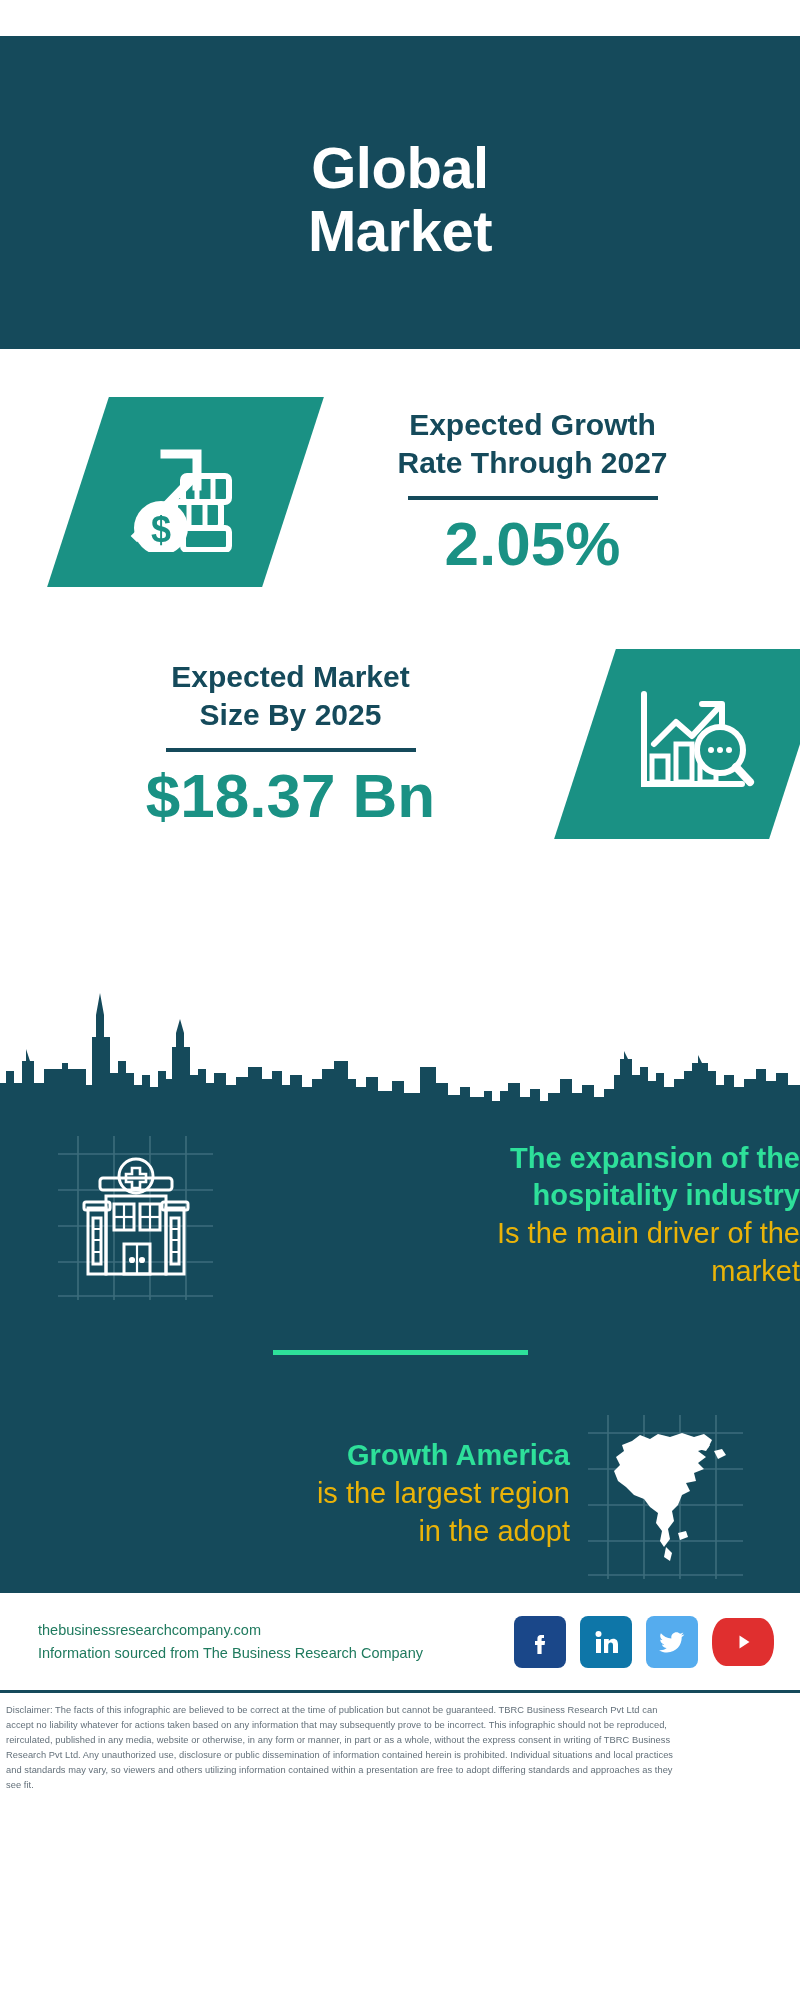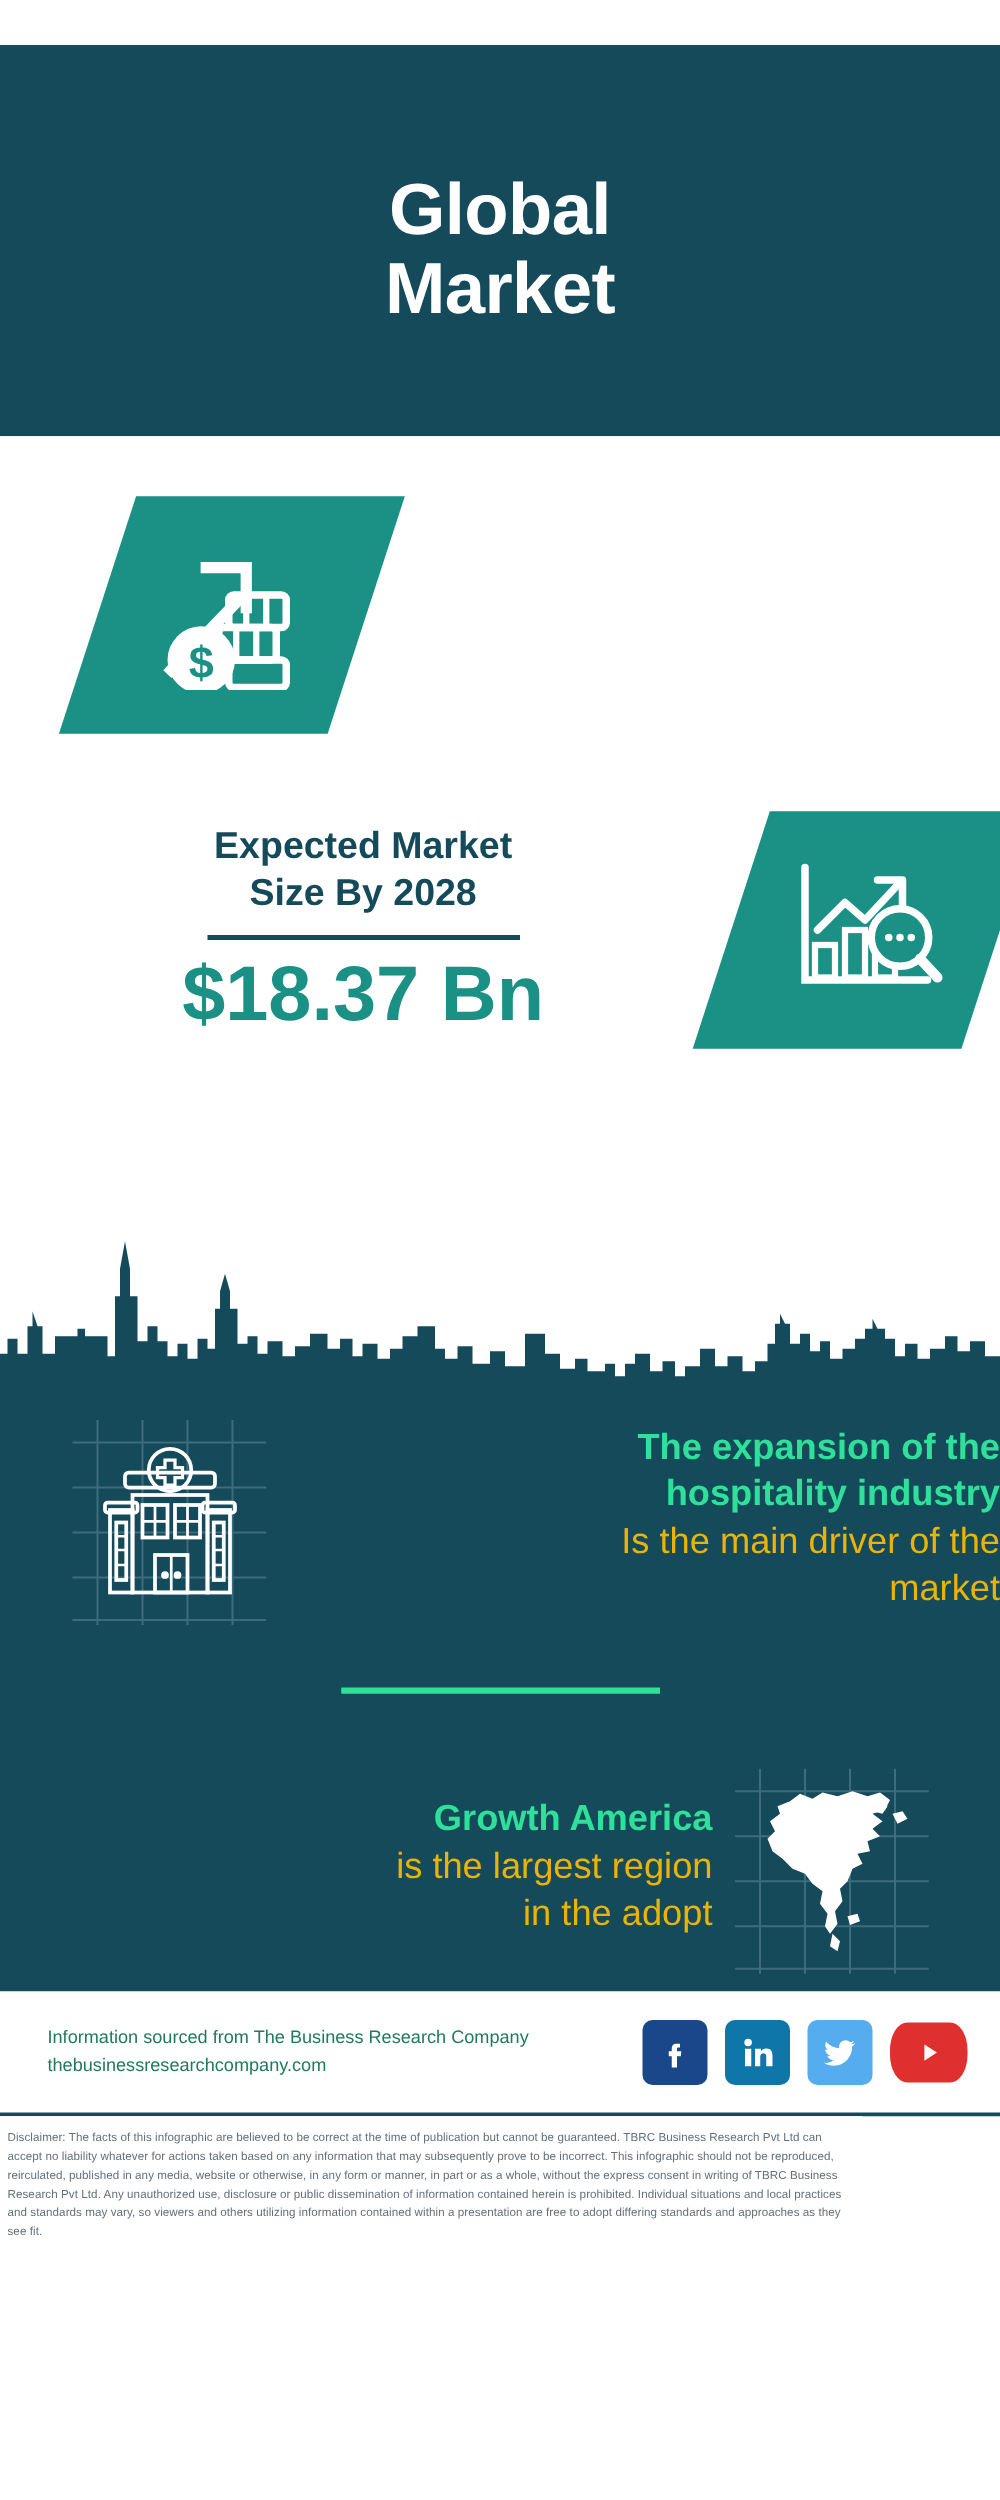--- a/index.html
+++ b/index.html
@@ -219,26 +219,32 @@
             <rect x="54" y="70" width="46" height="26" rx="4" stroke="#fff" stroke-width="6" fill="none"></rect>
             <line x1="68" y1="72" x2="68" y2="94" stroke="#fff" stroke-width="5"></line>
             <line x1="84" y1="72" x2="84" y2="94" stroke="#fff" stroke-width="5"></line>
             <rect x="62" y="96" width="46" height="22" rx="4" stroke="#fff" stroke-width="6" fill="none"></rect>
 
             <circle cx="40" cy="96" r="27" fill="#fff"></circle>
             <text x="40" y="110" font-family="Liberation Sans, sans-serif" font-size="36" font-weight="bold" fill="#1a9184" text-anchor="middle">$</text>
           </svg>
         </div>
       </div>
+      <div class="stat-text left-text">
+        <div class="stat-label">Expected Growth</div>
+        <div class="stat-label">Rate Through 2027</div>
+        <div class="stat-rule"></div>
+        <div class="stat-value">2.05%</div>
+      </div>
     </div>
 
     <div class="stat-row two">
       <div class="stat-text right-text">
         <div class="stat-label">Expected Market</div>
-        <div class="stat-label">Size By 2028</div>
+        <div class="stat-label">Size By 2025</div>
         <div class="stat-rule"></div>
         <div class="stat-value">$18.37 Bn</div>
       </div>
       <div class="para para-right">
         <div class="inner">
           <svg width="130" height="120" viewBox="0 0 130 120" fill="none">
 
             <path d="M16 10 L16 100 L114 100" stroke="#fff" stroke-width="6" fill="none" stroke-linecap="round"></path>
 
             <path d="M26 60 L48 38 L64 52 L92 22" stroke="#fff" stroke-width="6" fill="none" stroke-linejoin="round" stroke-linecap="round"></path>
@@ -370,22 +376,22 @@
           <path fill="#ffffff" d="M136 44 L144 42 L148 48 L140 52 Z"></path>
           <path fill="#ffffff" d="M88 140 L94 146 L92 154 L86 150 Z"></path>
           <path fill="#ffffff" d="M100 126 L108 124 L110 130 L102 133 Z"></path>
         </svg>
       </div>
     </div>
   </div>
 
   <div class="footer">
     <div class="source">
+      <div>thebusinessresearchcompany.com</div>
       <div>Information sourced from The Business Research Company</div>
-      <div>thebusinessresearchcompany.com</div>
     </div>
     <div class="socials">
       <div class="sicon s-fb">
         <svg width="30" height="30" viewBox="0 0 30 30">
             <path fill="#fff" d="M19 8h-3.2C13.7 8 12.4 9.4 12.4 11.6V14H10v4h2.4v9h4.2v-9h3l.5-4h-3.5v-1.9c0-.8.3-1.1 1.1-1.1H19V8z"></path>
           </svg>
       </div>
       <div class="sicon s-li">
         <svg width="30" height="30" viewBox="0 0 30 30">
             <rect x="5" y="12" width="5" height="14" fill="#fff"></rect>

